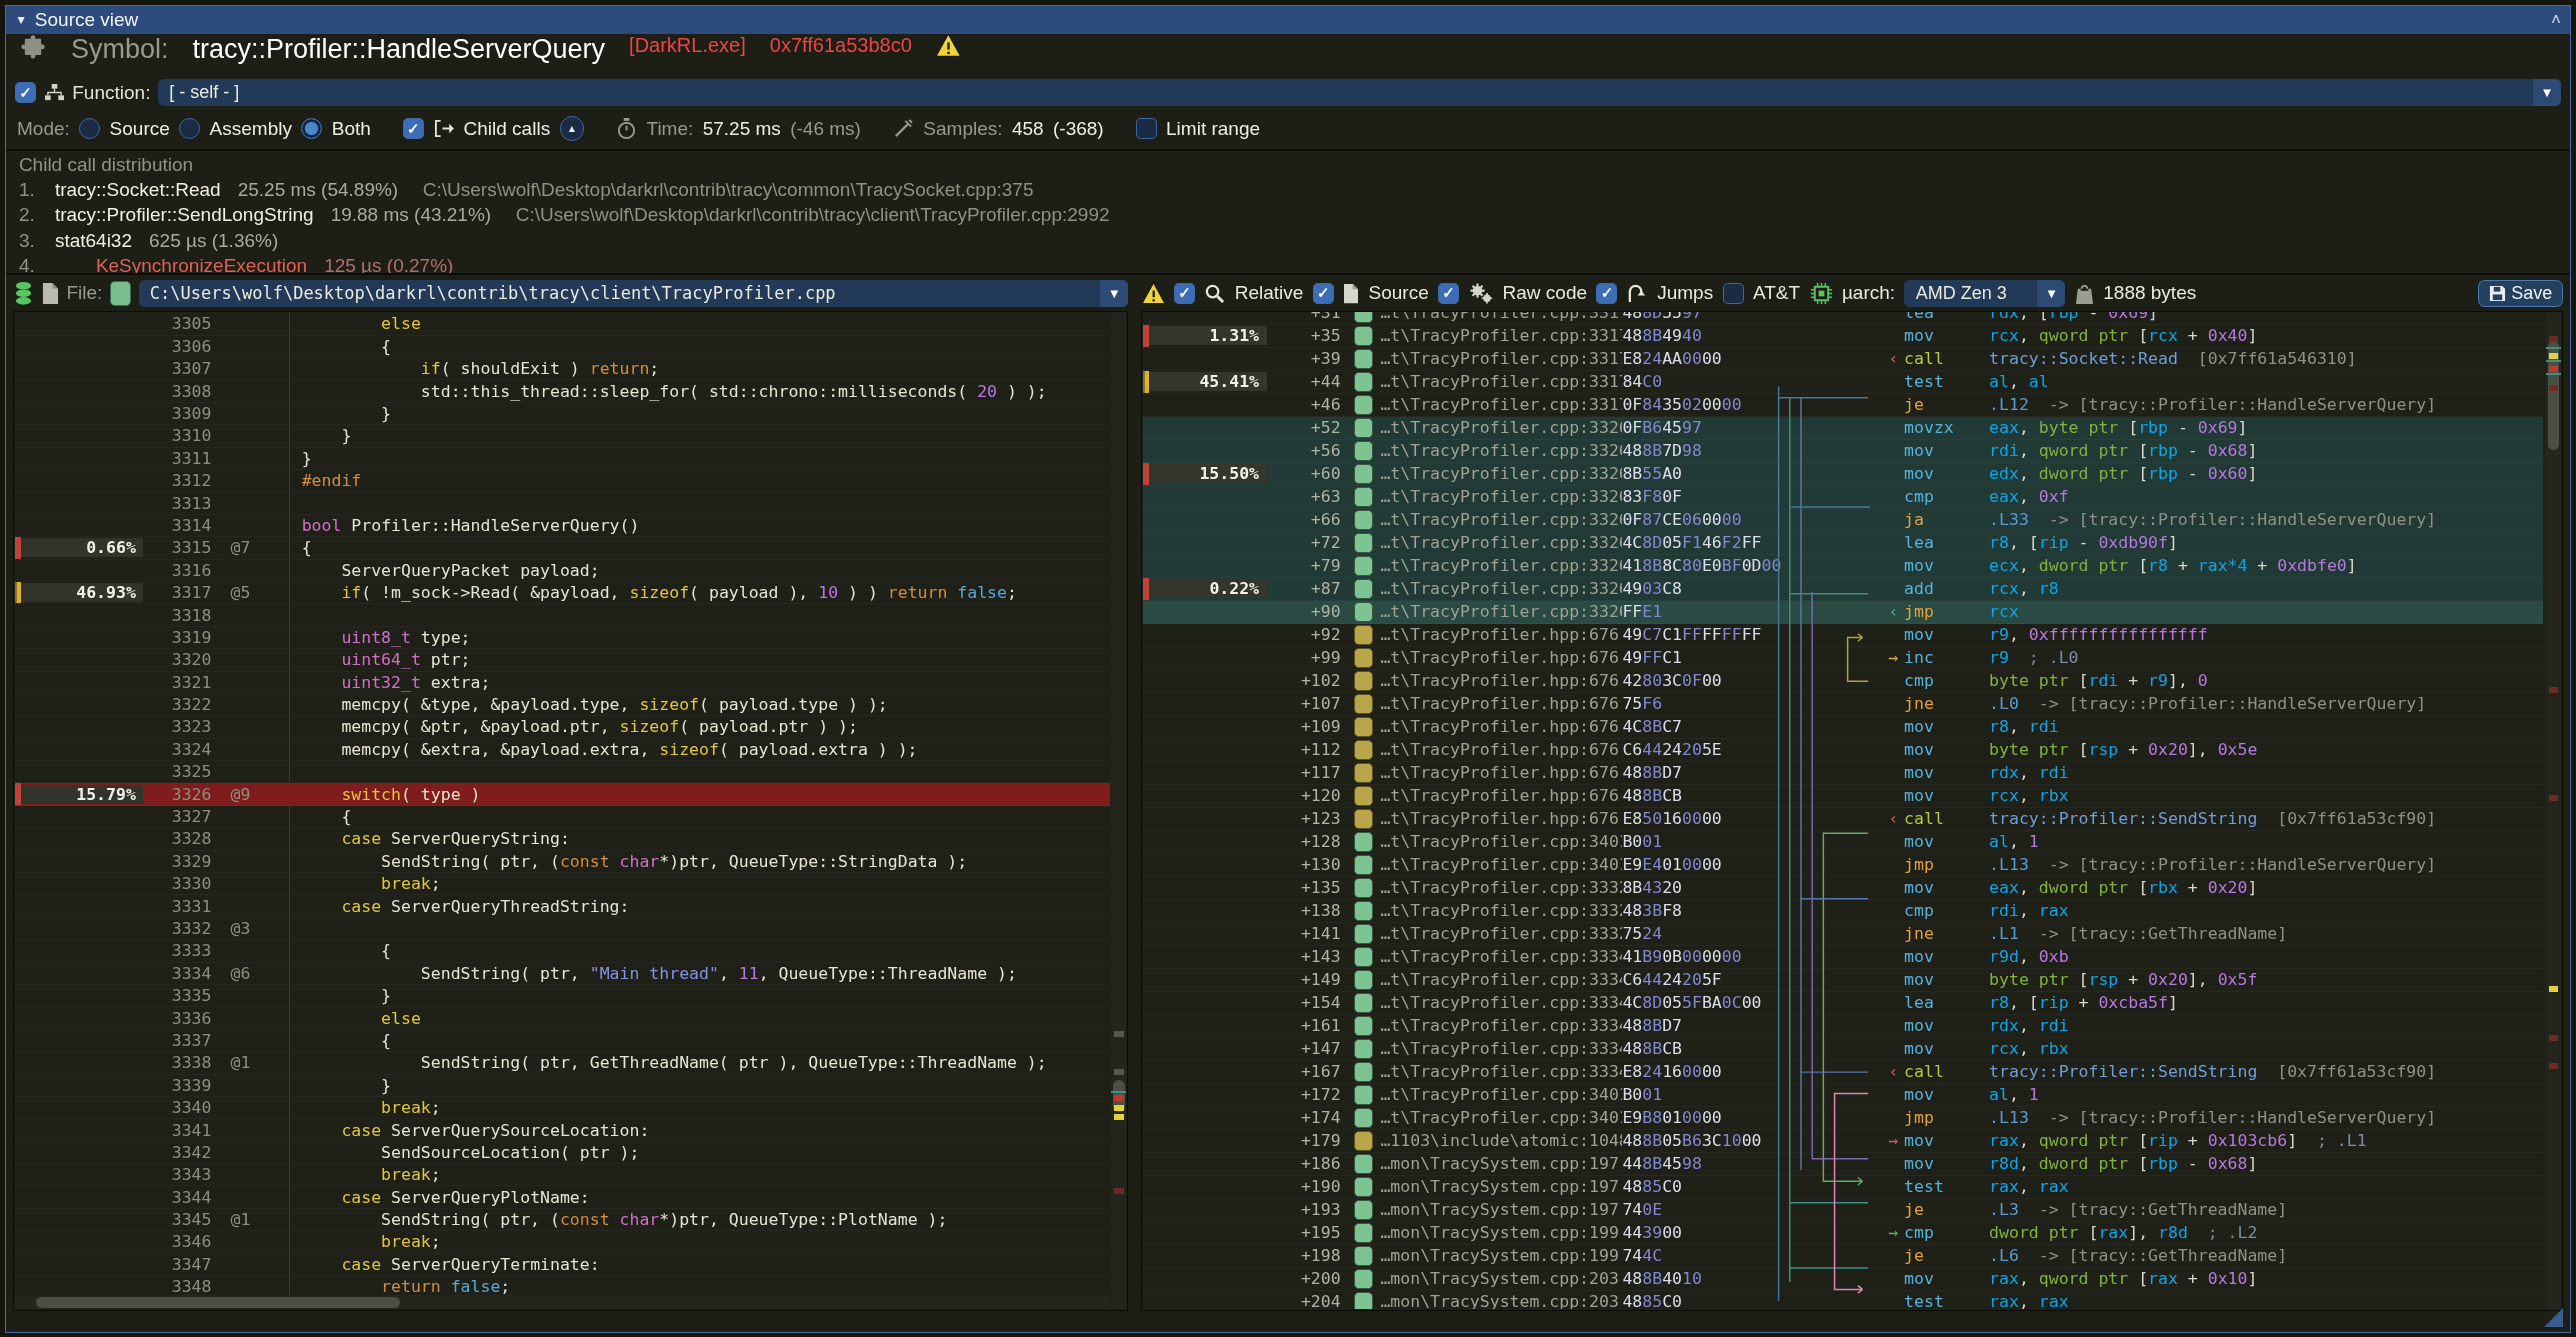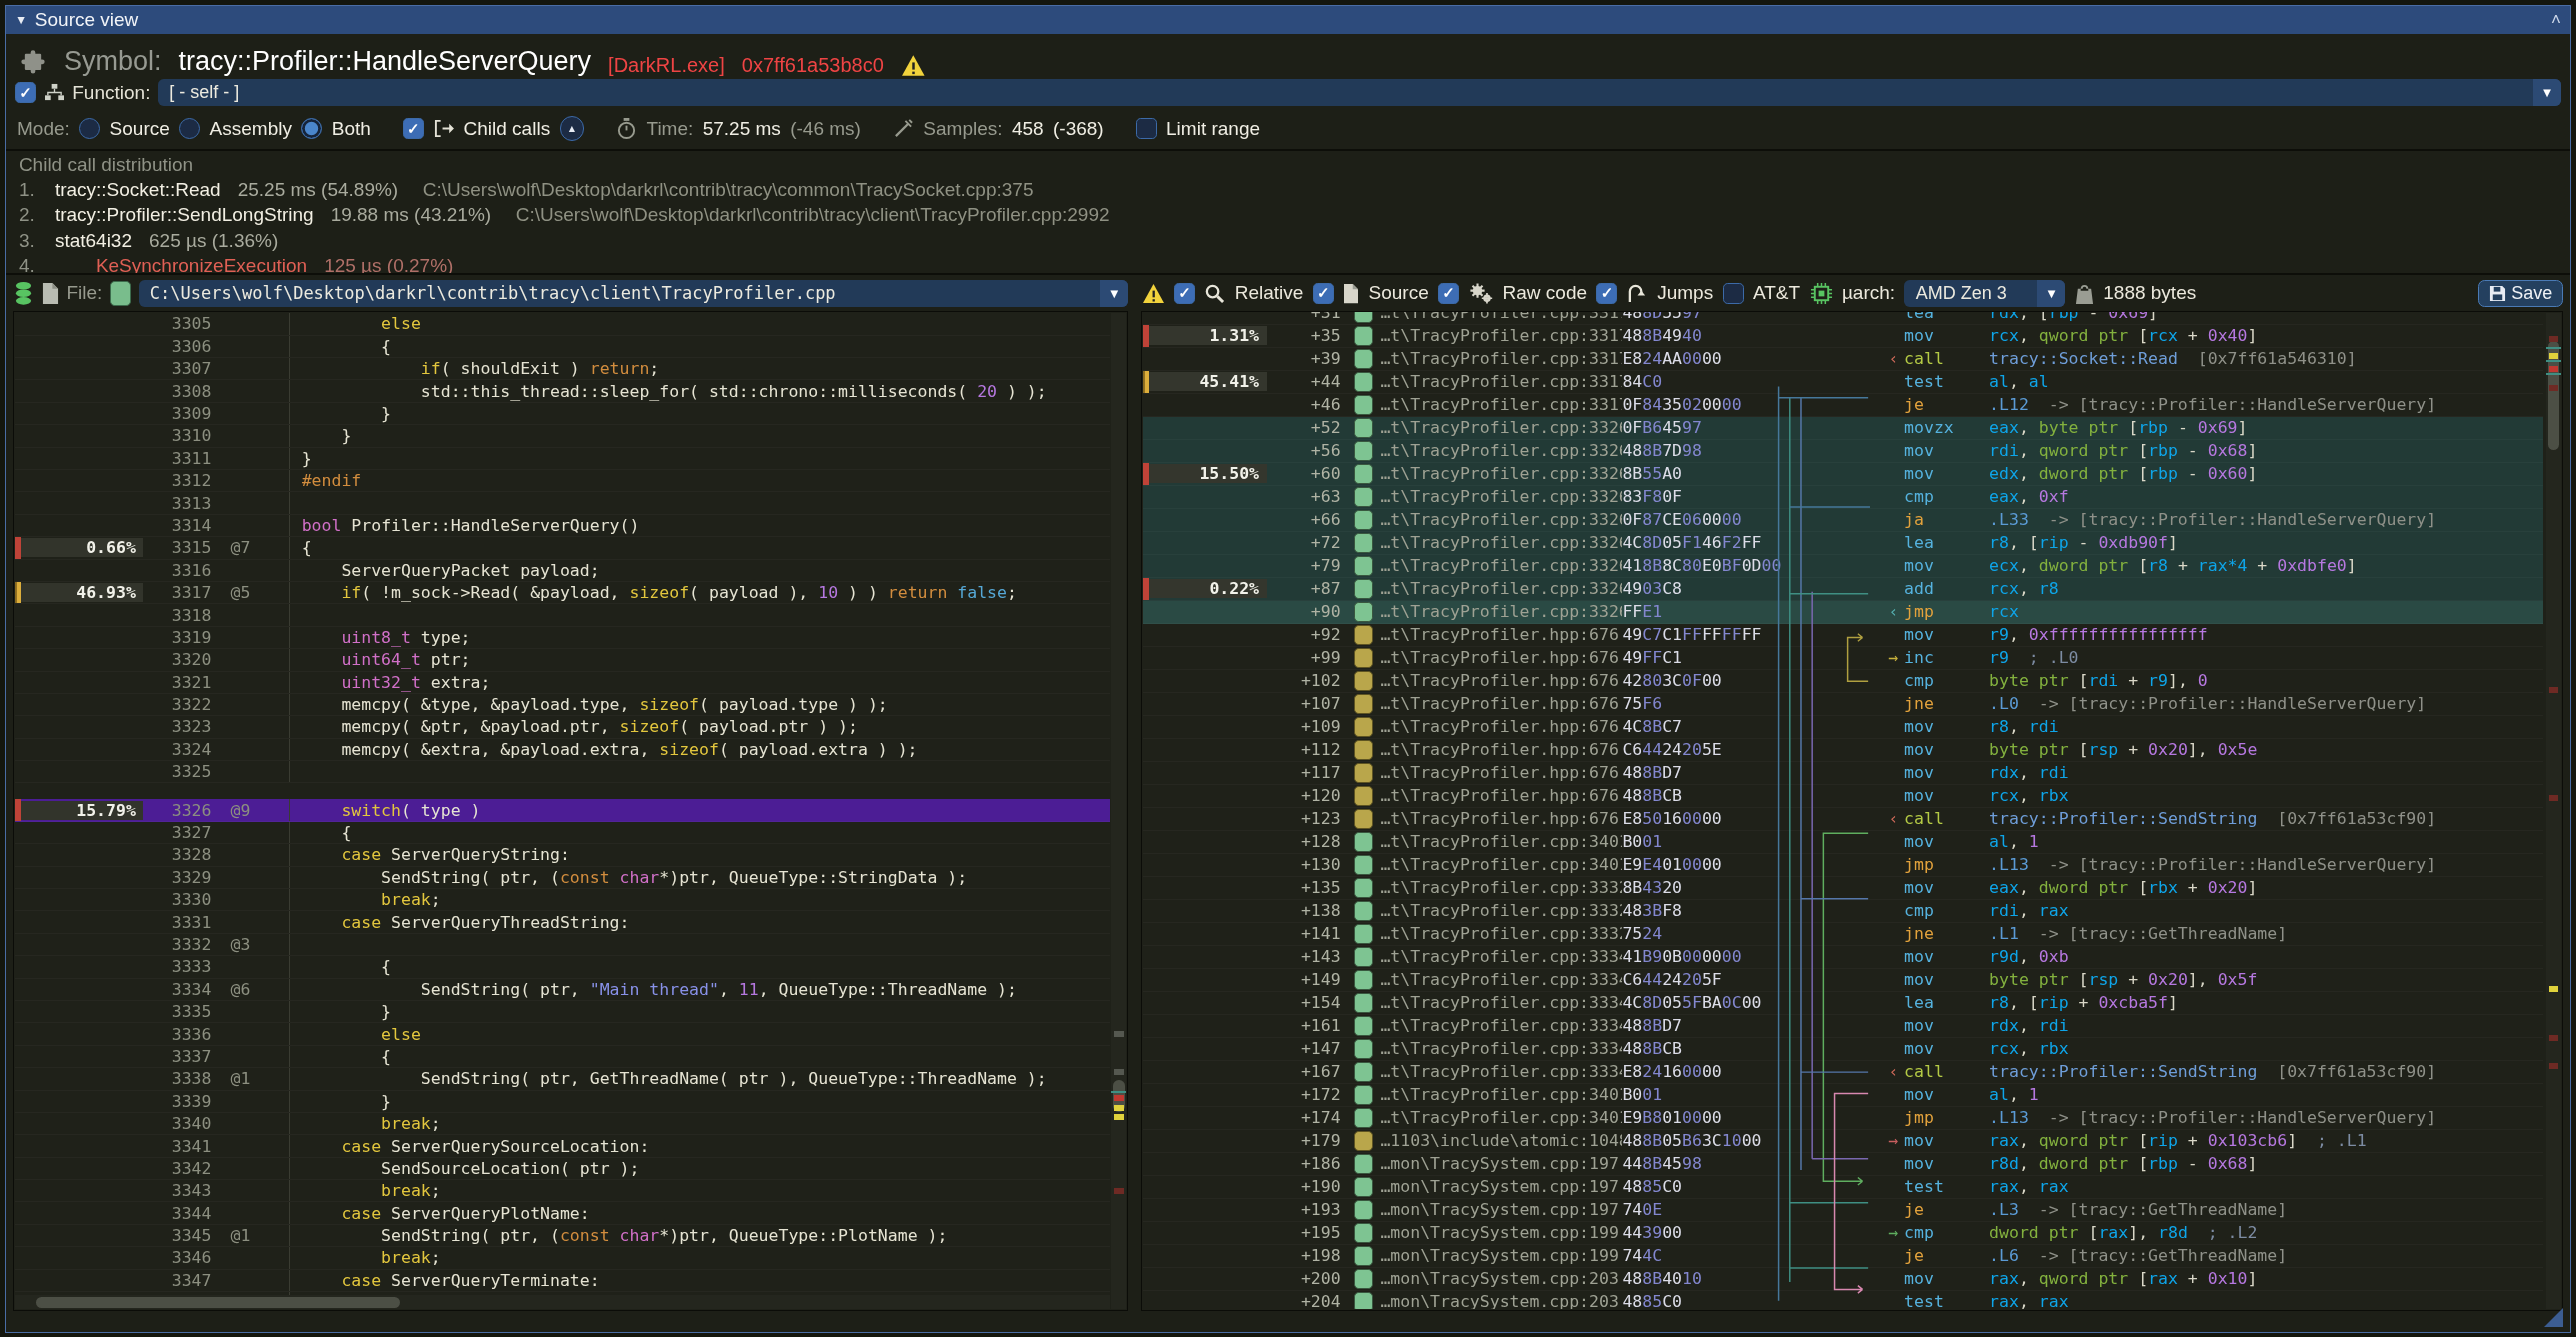--- a/index.html
+++ b/index.html
@@ -7,21 +7,21 @@
     font-family:"Liberation Sans",sans-serif;color:#e6e4d3;}
   #window{position:absolute;inset:4.7px;border:0.9px solid #4a6da5;background:#1d1f17;display:flex;flex-direction:column;overflow:hidden;}
 
   
   #titlebar{height:28px;background:#2d4b7c;display:flex;align-items:center;padding:0 9.4px;flex:0 0 auto;}
   #titlebar .tri{color:#e8ecf4;font-size:12.3px;margin-right:7.6px;}
   #titlebar .ttl{color:#f2f4f8;font-size:19px;}
   #titlebar .collapse{margin-left:auto;color:#cdd8ea;font-size:17px;}
 
   
-  #symbol-row{height:43px;display:flex;align-items:flex-end;padding:0 13.2px;gap:17px;flex:0 0 auto;}
+  #symbol-row{height:43px;display:flex;align-items:flex-start;padding:0 13.2px;gap:24px;flex:0 0 auto;}
   .sym-label{color:#979a92;font-size:27px;}
   .sym-name{color:#ffffff;font-size:27px;}
   .sym-mod,.sym-addr{color:#ef4444;font-size:20px;}
 
   
   #function-row{height:32px;display:flex;align-items:center;padding:0 9.4px;gap:7.6px;flex:0 0 auto;}
   .fn-label{color:#e4e2d6;font-size:19px;}
   .combo{display:flex;align-items:center;background:#223a58;border-radius:5.7px;height:26.4px;position:relative;}
   .combo .cval{padding:0 11.3px;font-size:18px;color:#eceadf;white-space:nowrap;overflow:hidden;}
   .combo .carr{margin-left:auto;width:28px;height:26.4px;background:#2c4a74;border-radius:0 5.7px 5.7px 0;
@@ -70,21 +70,21 @@
   
   #main{flex:1;display:flex;padding:0 7.6px 21px;gap:13.2px;min-height:0;}
   .pane{position:relative;background:#1f2119;border:0.9px solid #0b0c08;overflow:hidden;}
   #src-pane{flex:0 0 1113px;}
   #asm-pane{flex:1;}
 
   
   #src-rows{position:absolute;inset:0.9px 17px 15px 0.9px;overflow:hidden;}
   .srow{height:21.4px;display:flex;align-items:center;font-family:"DejaVu Sans Mono",monospace;font-size:16.5px;
     border-bottom:0.9px solid rgba(255,255,255,0.03);white-space:pre;}
-  .srow.hl{background:#4c1d95;margin-top:16px;}
+  .srow.hl{background:#7f1d1d;}
   .sbar{flex:0 0 5.7px;height:100%;}
   .bar-red{background:#bf4338;}
   .bar-yellow{background:#dcae3c;box-shadow:inset 1.9px 0 0 #8a6a1e;}
   .spct{flex:0 0 115px;text-align:right;color:#f2f2ea;font-weight:bold;padding:0 7.6px 0 0;}
   .spct.chip{background:#32342b;}
   .snum{flex:0 0 68px;text-align:right;color:#8c8f80;}
   .sann{flex:0 0 59px;padding-left:19px;color:#8c8f80;}
   .sdiv{flex:0 0 0.9px;height:100%;background:#3a3c32;margin-right:11.3px;}
   .scode{flex:1;overflow:hidden;}
 

